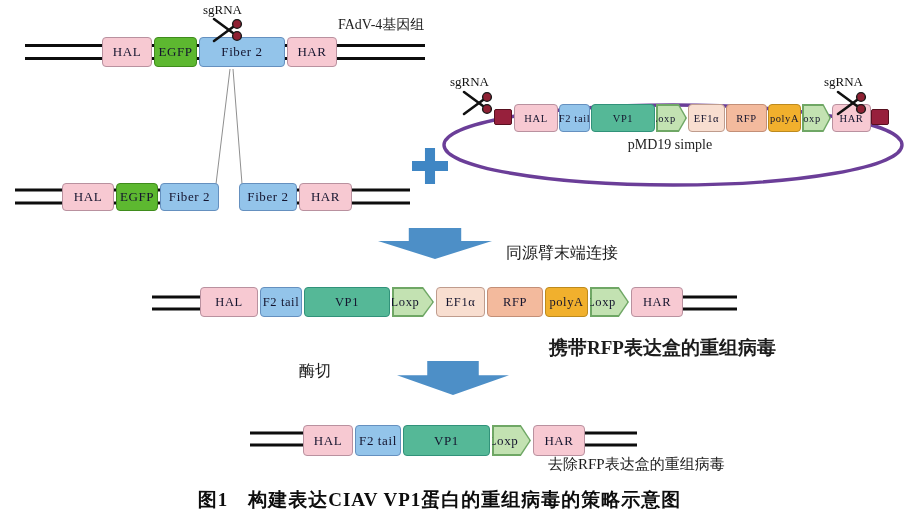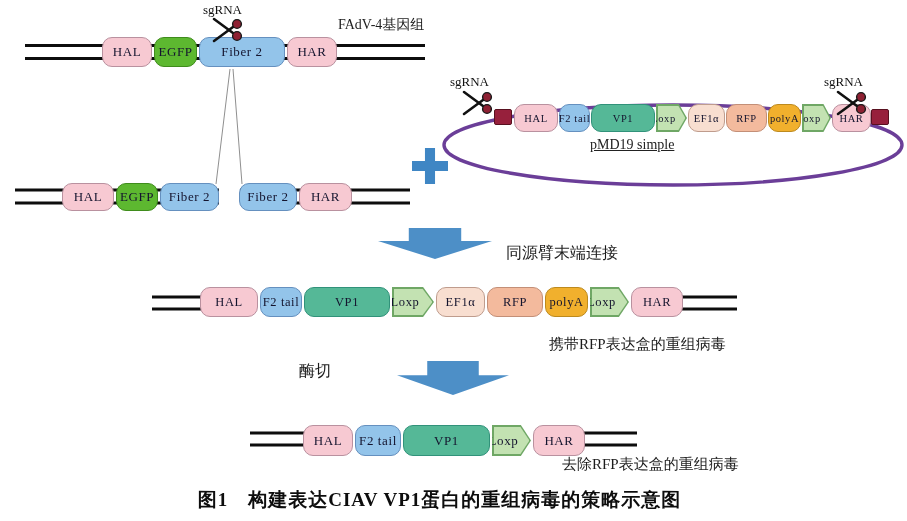--- a/index.html
+++ b/index.html
@@ -1,20 +1,20 @@
 <!DOCTYPE html>
 <html><head>
 <meta charset="utf-8">
 <style>
   html,body{margin:0;padding:0;background:#ffffff;}
   #page{position:relative;width:907px;height:521px;background:#ffffff;overflow:hidden;
         font-family:"Liberation Serif","DejaVu Serif",serif;color:#111;}
   .abs{position:absolute;}
   .seg{position:absolute;box-sizing:border-box;display:flex;align-items:center;justify-content:center;
-       border-radius:10px;border:1.3px solid #999;color:#14142e;letter-spacing:.6px;
+       border-radius:4px;border:1.3px solid #999;color:#14142e;letter-spacing:.6px;
        font-family:"Liberation Serif","DejaVu Serif",serif;white-space:nowrap;}
   .seg-arrow{border:none!important;border-radius:0!important;
        clip-path:polygon(0 0,74% 0,100% 50%,74% 100%,0 100%);}
   .seg-arrow .fillcoat{position:absolute;inset:1.6px;clip-path:polygon(0 0,74% 0,100% 50%,74% 100%,0 100%);}
   .seg-arrow .lbl{position:relative;z-index:2;padding-right:16px;}
   .redsq{position:absolute;width:18px;height:16px;background:#97203c;border:1.2px solid #58101f;
        box-sizing:border-box;border-radius:2px;}
   .blockarrow{position:absolute;background:#4d8fc7;
        clip-path:polygon(27% 0,73% 0,73% 42%,100% 42%,50% 100%,0 42%,27% 42%);}
   .plus{position:absolute;background:#3f86c4;
@@ -189,25 +189,25 @@
     <line x1="2" y1="25" x2="21" y2="11" stroke="#111" stroke-width="2.6" stroke-linecap="round"></line>
     <circle cx="25" cy="8" r="4.4" fill="#8e2133" stroke="#1a1a1a" stroke-width="1.4"></circle>
     <circle cx="25" cy="20" r="4.4" fill="#8e2133" stroke="#1a1a1a" stroke-width="1.4"></circle>
   </svg>
 
   <div class="sg" style="left:203px;top:2px;">sgRNA</div>
   <div class="sg" style="left:450px;top:74px;">sgRNA</div>
   <div class="sg" style="left:824px;top:74px;">sgRNA</div>
 
   <div class="cnlabel" style="left:338px;top:16px;font-size:14px;">FAdV-4基因组</div>
-  <div class="cnlabel" style="left:590px;top:137px;width:160px;text-align:left;font-size:14px;color:#222;text-decoration:underline;">pMD19 simple</div>
+  <div class="cnlabel" style="left:590px;top:137px;width:160px;text-align:center;font-size:14px;color:#222;">pMD19 simple</div>
   <div class="cnlabel" style="left:506px;top:231px;font-size:16px;margin-top:12px;">同源臂末端连接</div>
   <div class="cnlabel" style="left:299px;top:361px;font-size:16px;">酶切</div>
-  <div class="cnlabel" style="left:549px;top:335px;font-size:15px;">携带RFP表达盒的重组病毒</div>
-  <div class="cnlabel" style="left:562px;top:455px;font-size:15px;">去除RFP表达盒的重组病毒</div>
+  <div class="cnlabel" style="left:549px;top:335px;font-size:19px;font-weight:bold;">携带RFP表达盒的重组病毒</div>
+  <div class="cnlabel" style="left:548px;top:455px;font-size:15px;">去除RFP表达盒的重组病毒</div>
 
   <div class="plus" style="left:412px;top:148px;width:36px;height:36px;"></div>
 
   <div class="blockarrow" style="left:378px;top:228px;width:114px;height:31px;"></div>
   <div class="blockarrow" style="left:397px;top:361px;width:112px;height:34px;"></div>
 
   <div class="caption">图1　构建表达CIAV VP1蛋白的重组病毒的策略示意图</div>
 
 </div>
 

